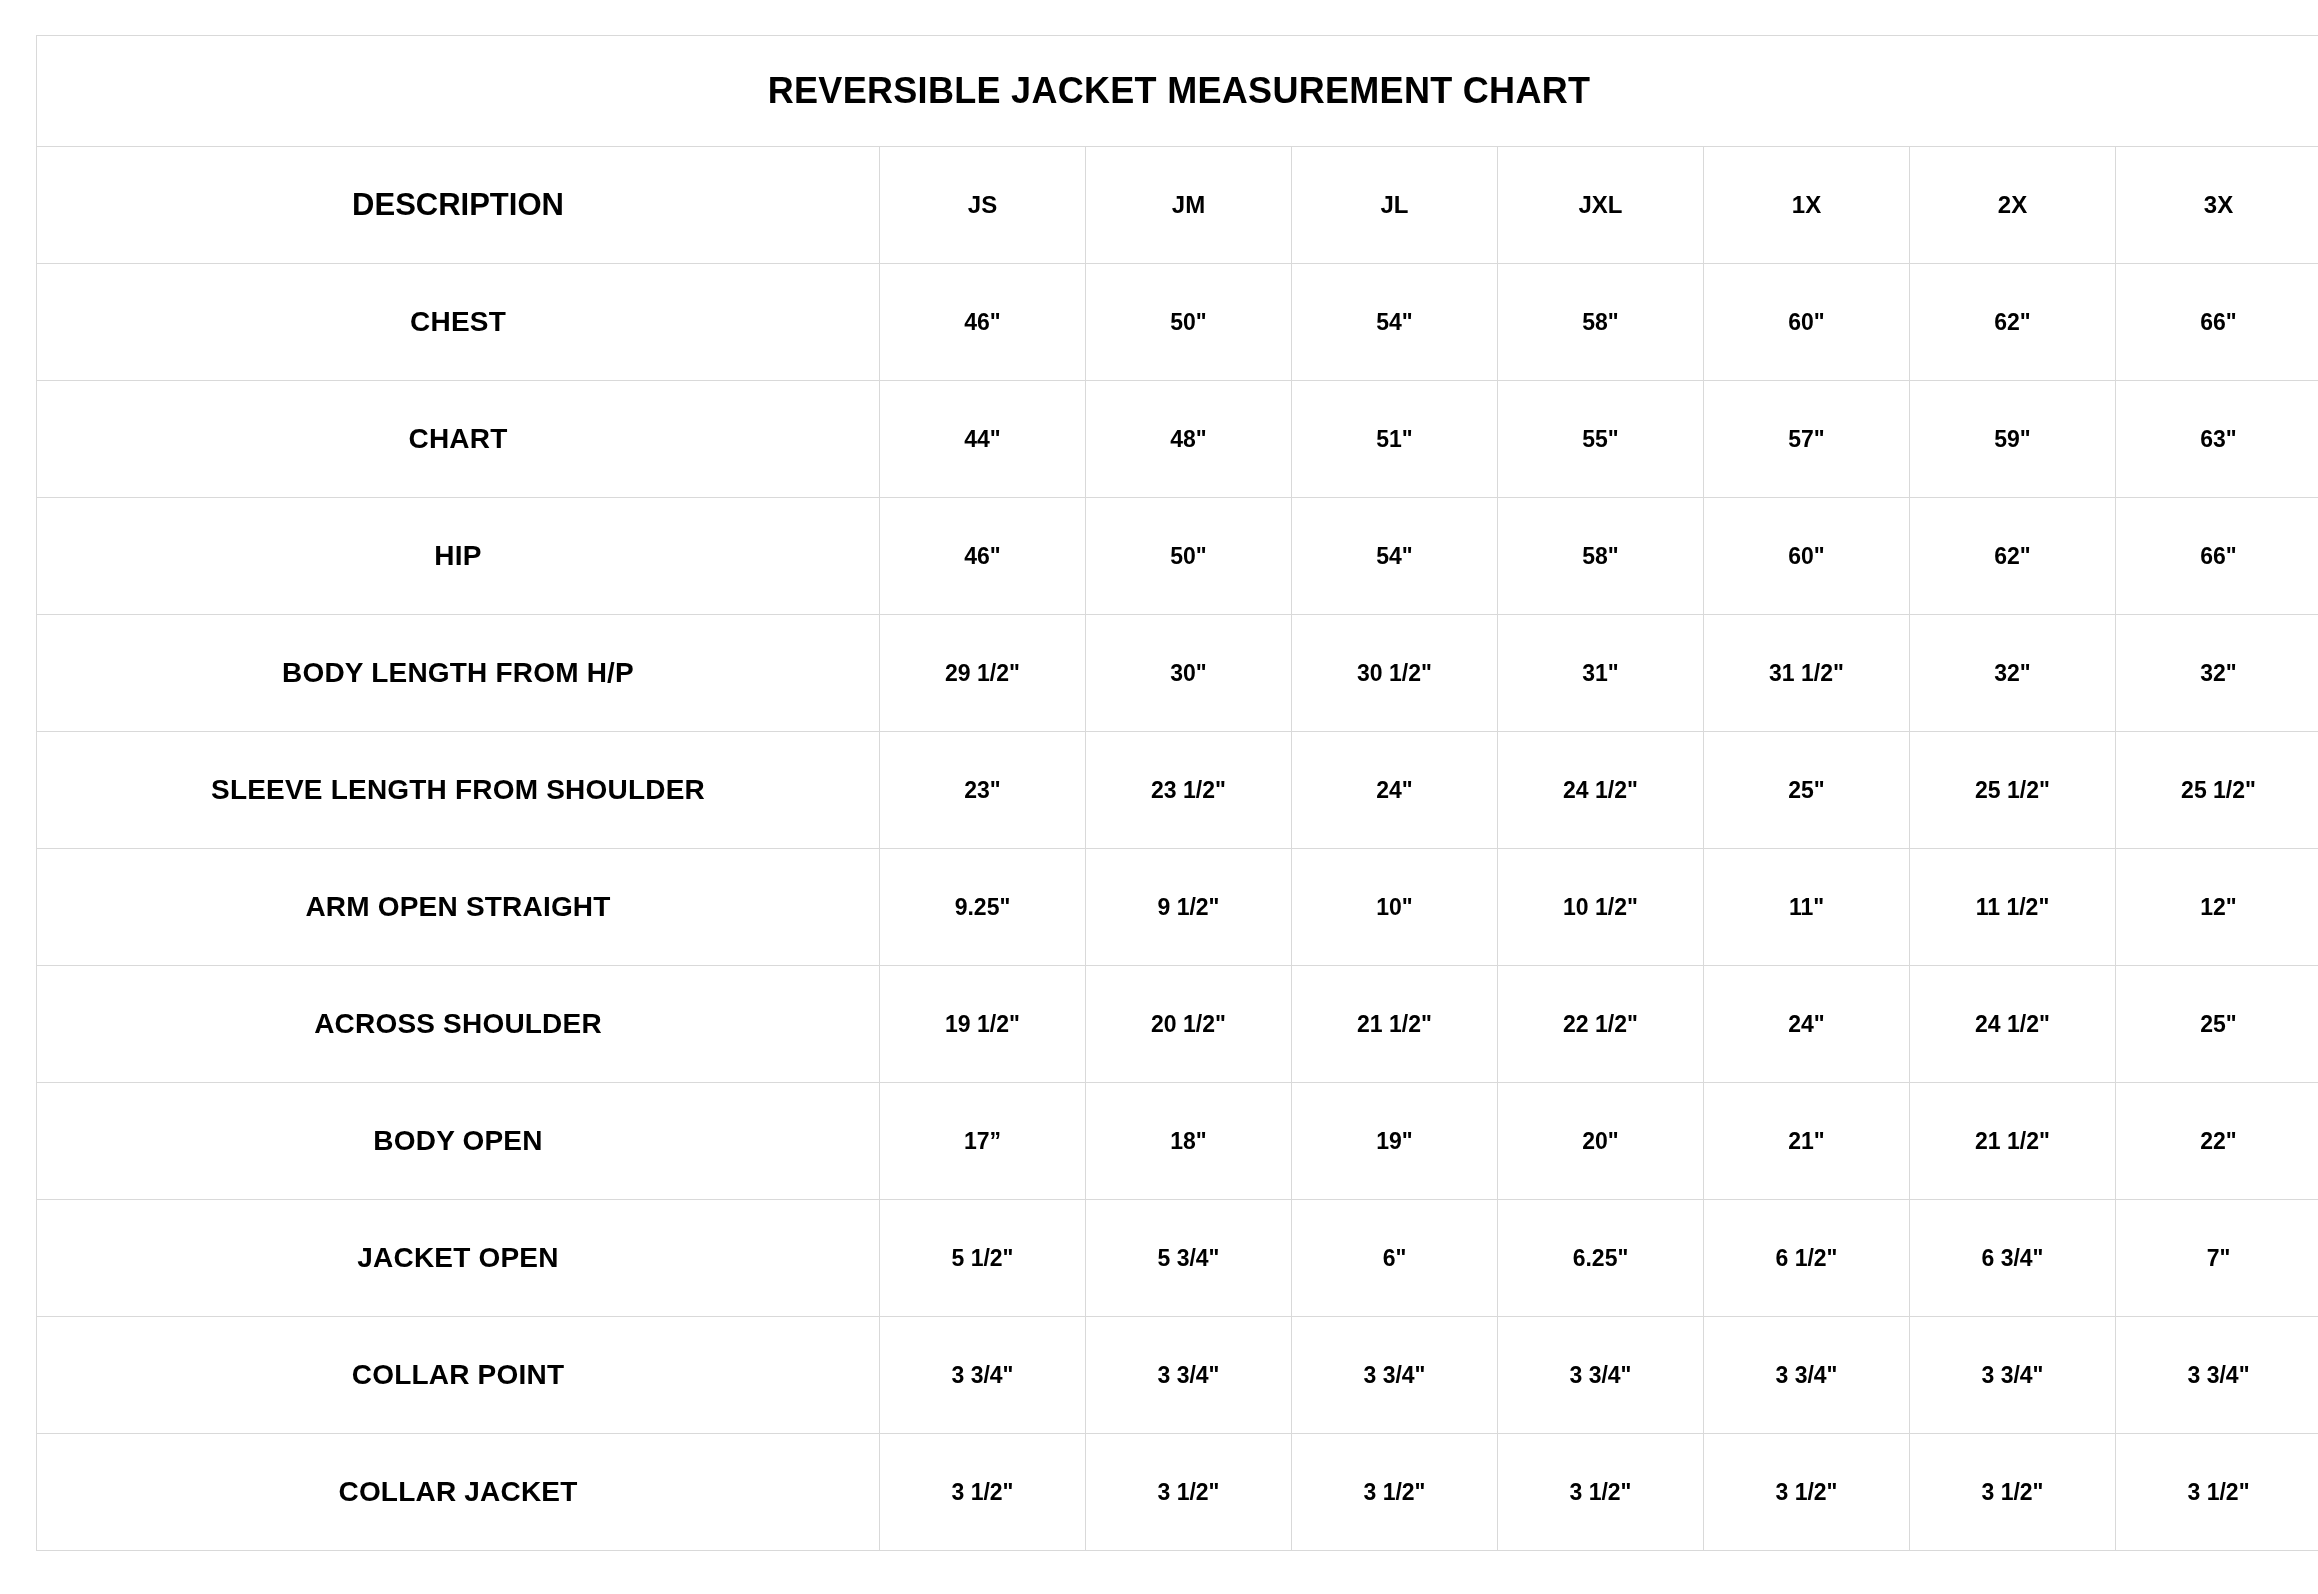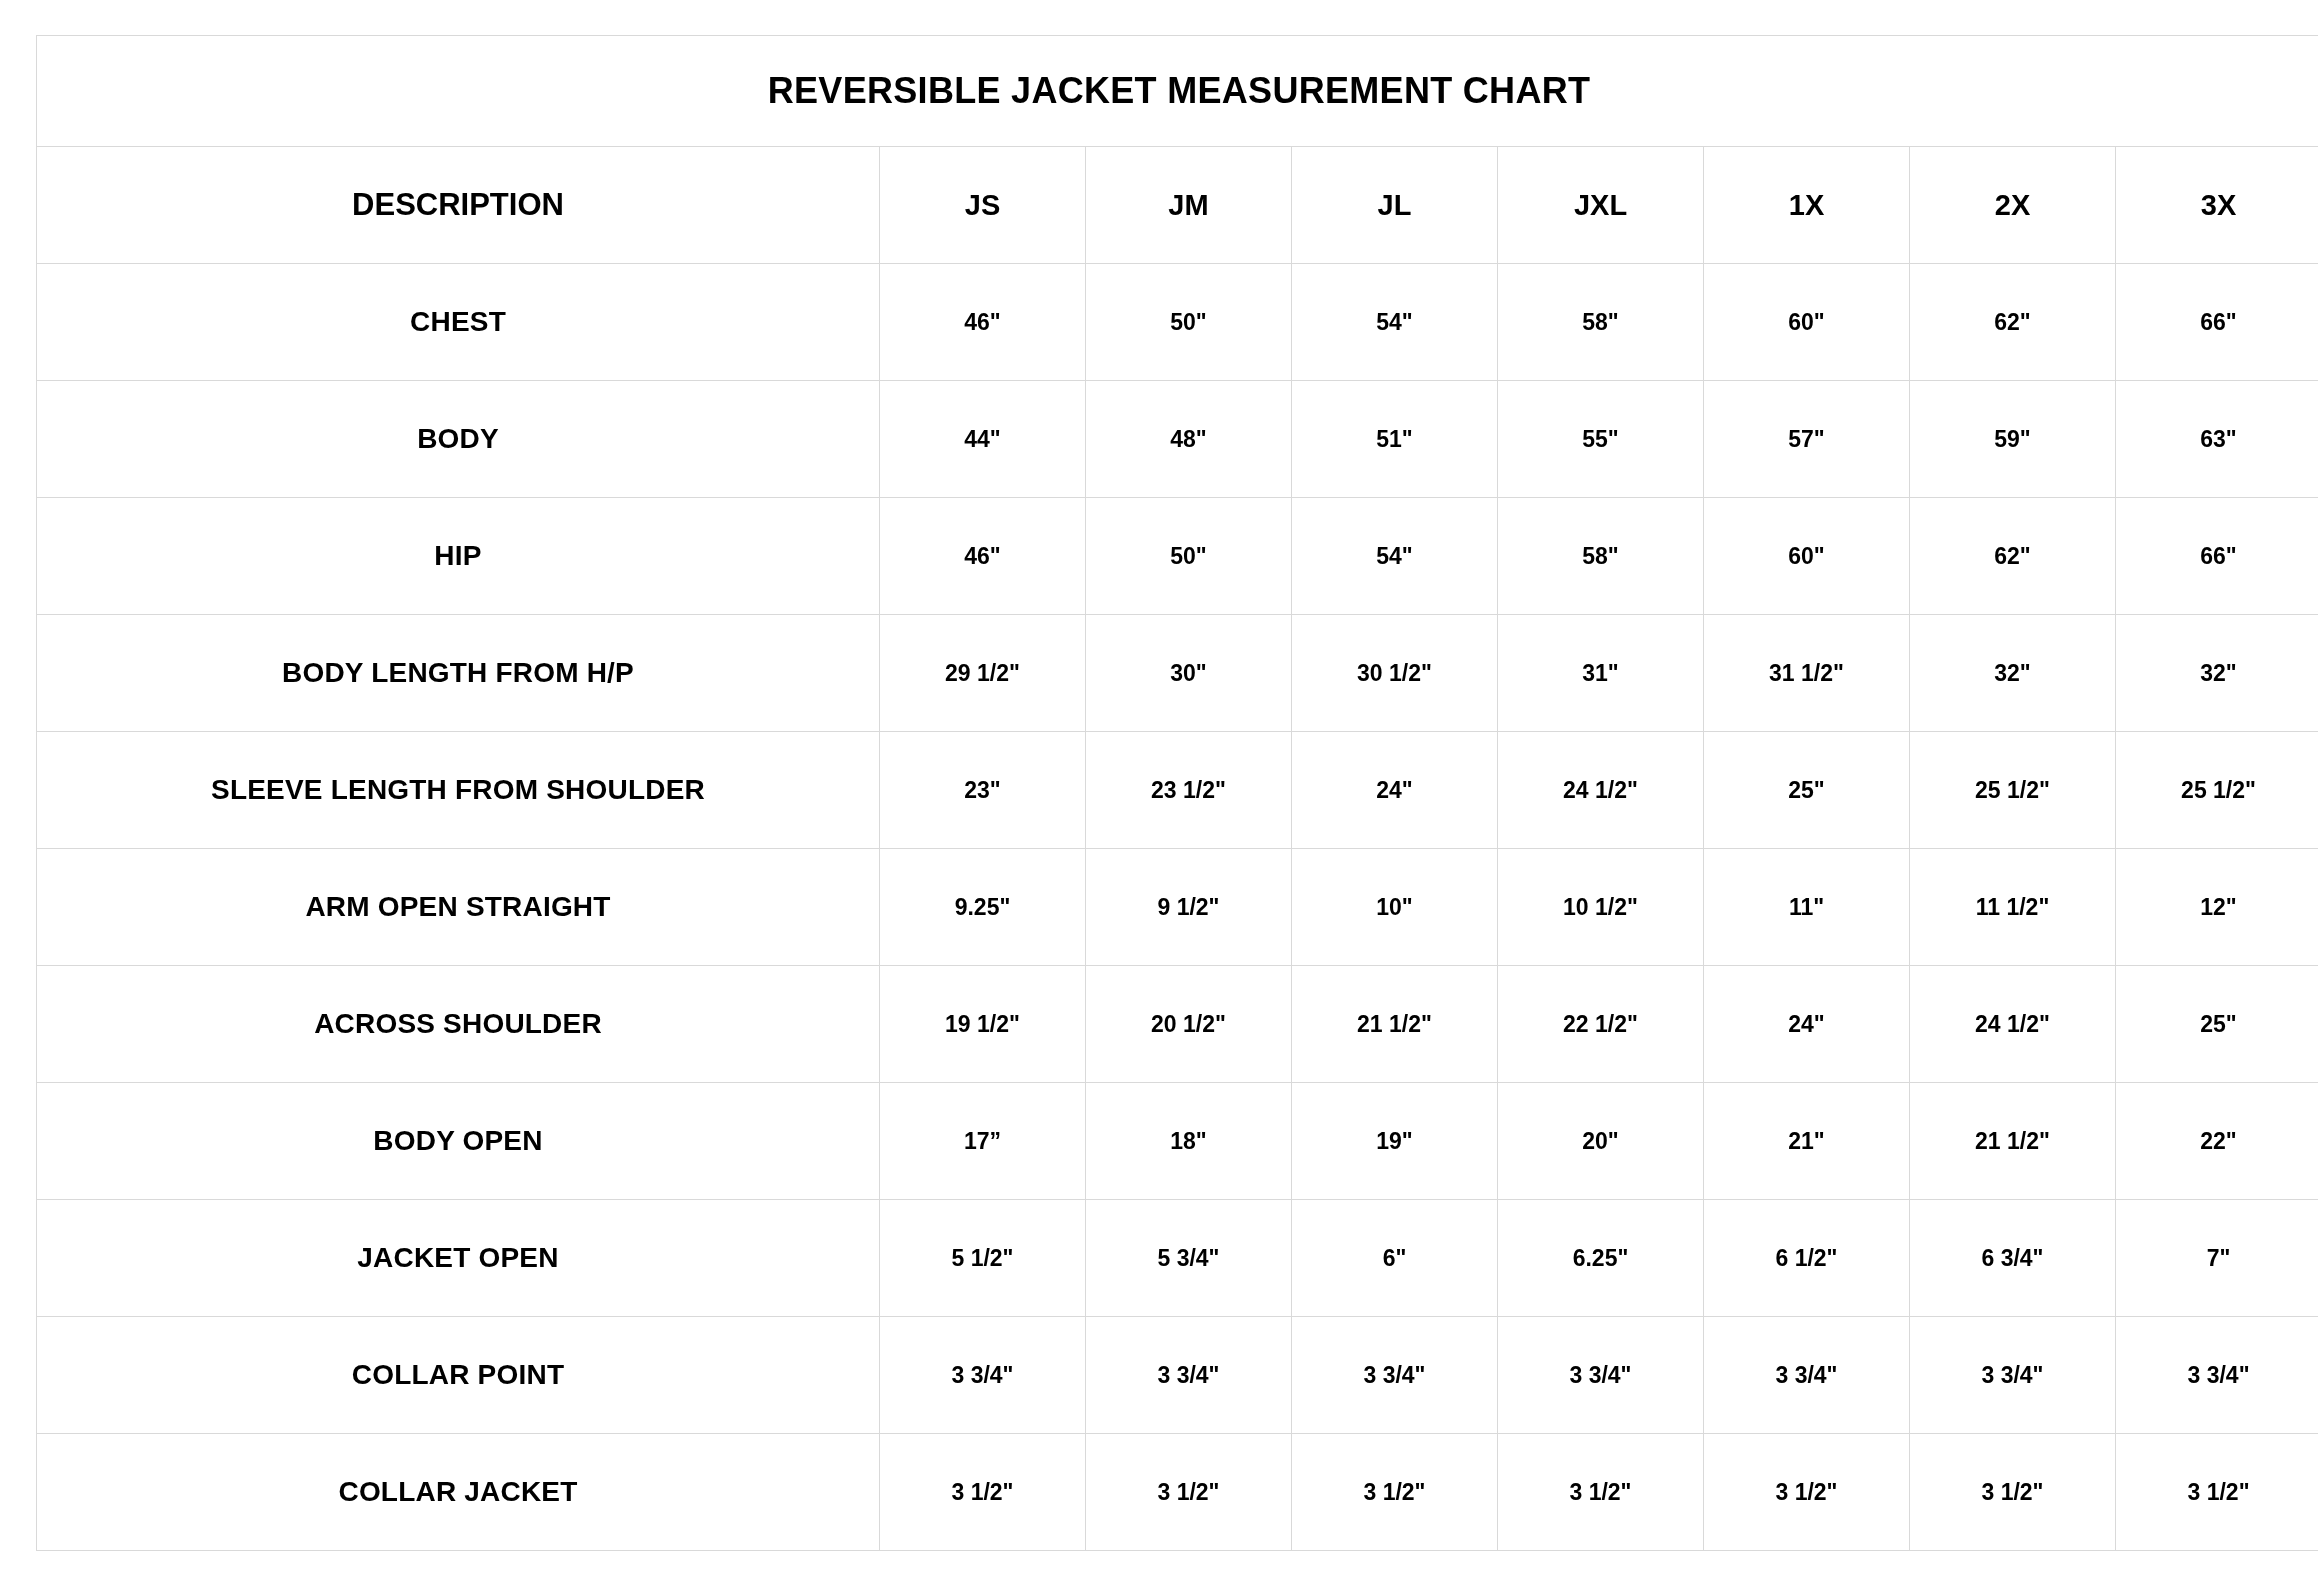--- a/index.html
+++ b/index.html
@@ -36,21 +36,21 @@
     padding: 0;
   }
   .title-cell {
     height: 110px;
     font-size: 36px;
     letter-spacing: 0.3px;
     border-top: 1.2px solid #d9d9d9;
   }
   .head-cell {
     height: 116px;
-    font-size: 29px;
+    font-size: 24px;
   }
   .head-cell.desc {
     font-size: 31px;
     margin-left: 6px;
   }
   .body-row td {
     height: 116px;
   }
   .desc-cell {
     font-size: 28px;
@@ -96,21 +96,21 @@
           <td class="desc-cell">CHEST</td>
           <td class="val-cell">46"</td>
           <td class="val-cell">50"</td>
           <td class="val-cell">54"</td>
           <td class="val-cell">58"</td>
           <td class="val-cell">60"</td>
           <td class="val-cell">62"</td>
           <td class="val-cell">66"</td>
         </tr>
         <tr class="body-row">
-          <td class="desc-cell">BODY</td>
+          <td class="desc-cell">CHART</td>
           <td class="val-cell">44"</td>
           <td class="val-cell">48"</td>
           <td class="val-cell">51"</td>
           <td class="val-cell">55"</td>
           <td class="val-cell">57"</td>
           <td class="val-cell">59"</td>
           <td class="val-cell">63"</td>
         </tr>
         <tr class="body-row">
           <td class="desc-cell">HIP</td>

